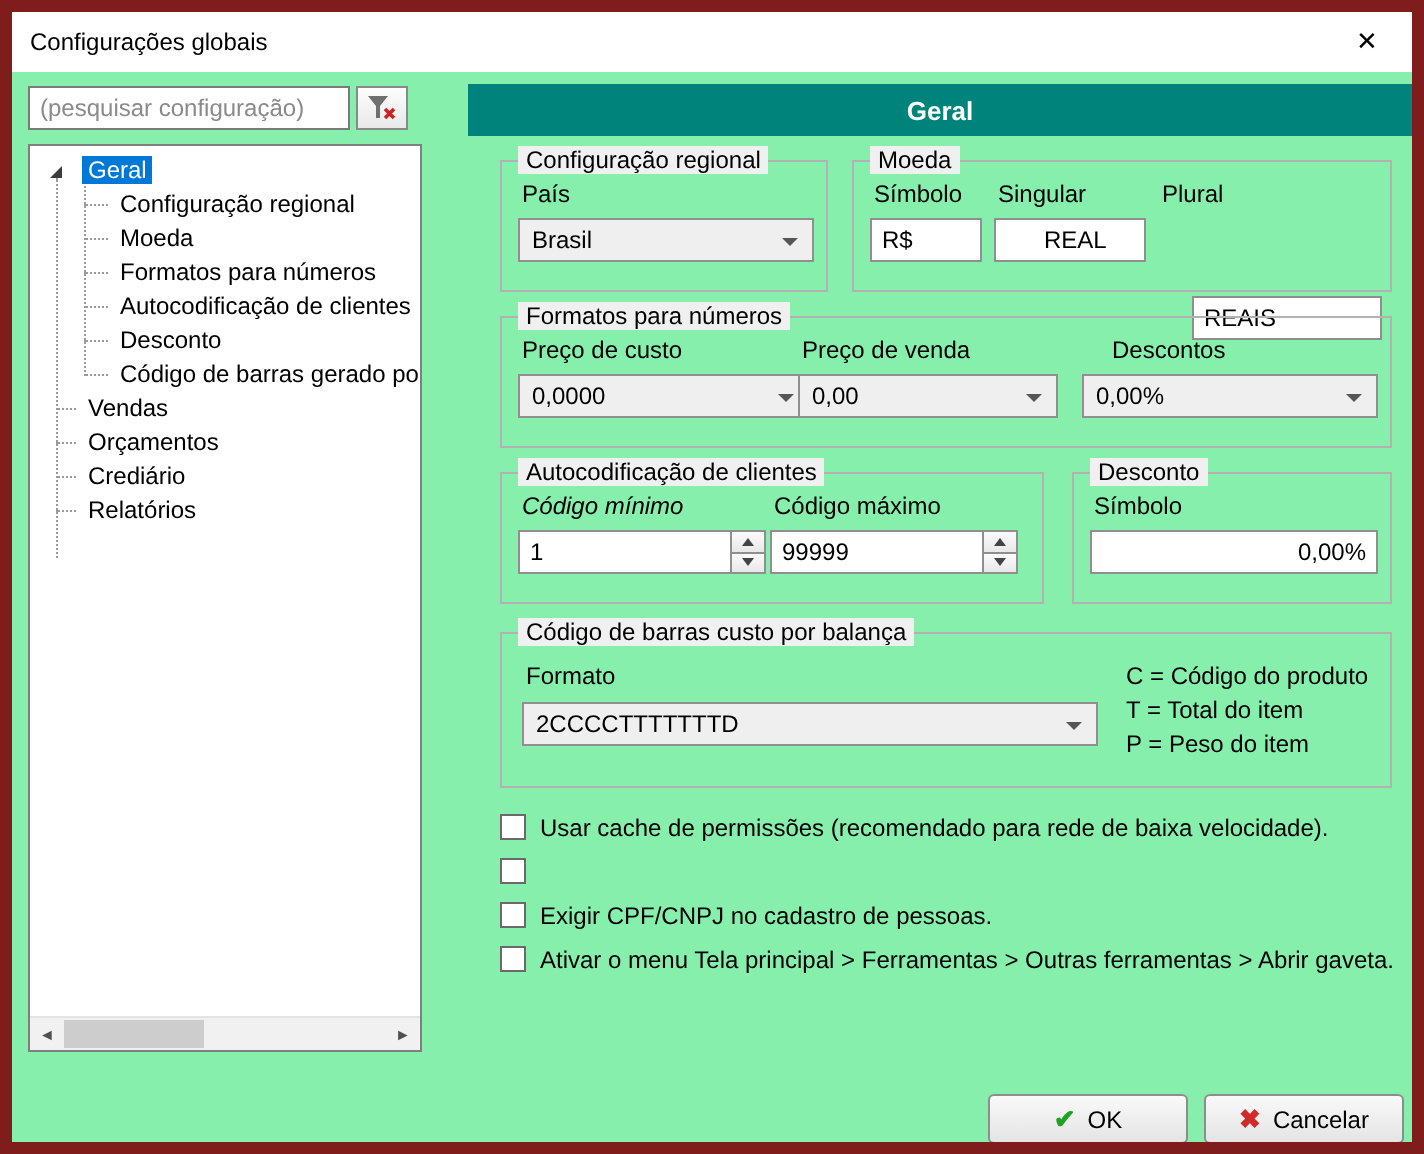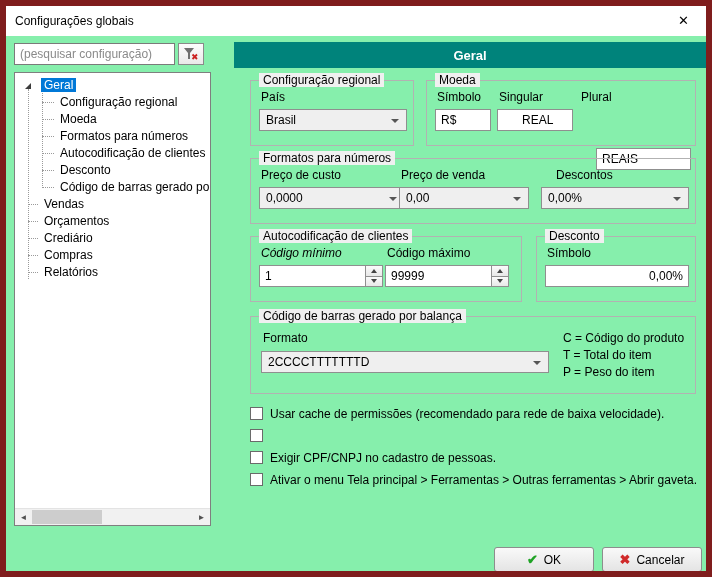--- a/index.html
+++ b/index.html
@@ -95,21 +95,20 @@
       <div class="tnode child"><span class="tlabel">Configuração regional</span></div>
       <div class="tnode child"><span class="tlabel">Moeda</span></div>
       <div class="tnode child"><span class="tlabel">Formatos para números</span></div>
       <div class="tnode child"><span class="tlabel">Autocodificação de clientes</span></div>
       <div class="tnode child"><span class="tlabel">Desconto</span></div>
       <div class="tnode child"><span class="tlabel">Código de barras gerado por bala</span></div>
 
       <div class="tnode sib"><span class="tlabel">Vendas</span></div>
       <div class="tnode sib"><span class="tlabel">Orçamentos</span></div>
       <div class="tnode sib"><span class="tlabel">Crediário</span></div>
-      <div class="tnode sib"><span class="tlabel">Compras</span></div>
       <div class="tnode sib"><span class="tlabel">Relatórios</span></div>
     </div>
 
     <div class="hscroll">
       <span class="sb-arrow sb-left">◄</span>
       <span class="sb-thumb"></span>
       <span class="sb-arrow sb-right">►</span>
     </div>
   </div>
 
@@ -177,21 +176,21 @@
     </div>
   </div>
 
   <div class="group" style="left:530px; top:230px; width:160px; height:66px;">
     <span class="glabel">Desconto</span>
     <span class="flabel" style="left:10px; top:9px;">Símbolo</span>
     <input class="edit right" style="left: 8px; top: 28px; width: 144px;" value="0,00%">
   </div>
 
   <div class="group" style="left:244px; top:310px; width:446px; height:78px;">
-    <span class="glabel">Código de barras gerado por balança</span>
+    <span class="glabel">Código de barras custo por balança</span>
     <span class="flabel" style="left:12px; top:14px;">Formato</span>
     <div class="combo" style="left:10px; top:34px; width:288px;">
       <span>2CCCCTTTTTTTD</span>
     </div>
     <span class="legend-line" style="top:14px;">C = Código do produto</span>
     <span class="legend-line" style="top:31px;">T = Total do item</span>
     <span class="legend-line" style="top:48px;">P = Peso do item</span>
   </div>
 
   <div class="cbrow" style="top:399px;">

